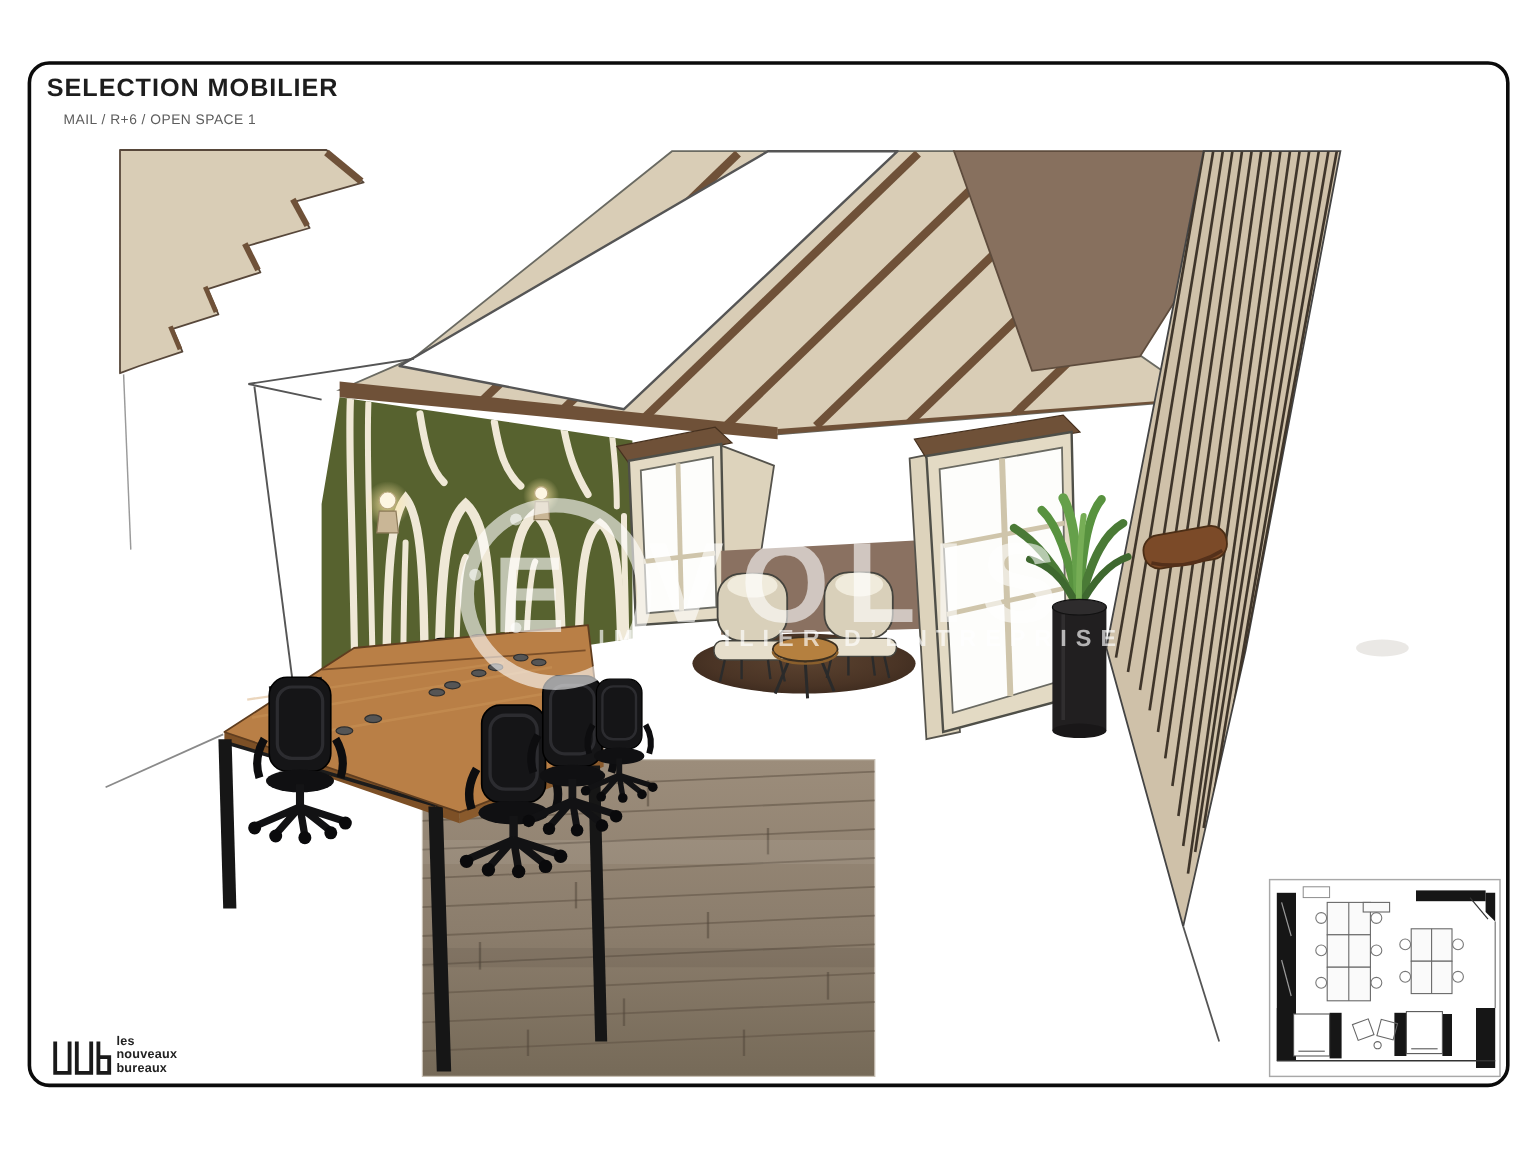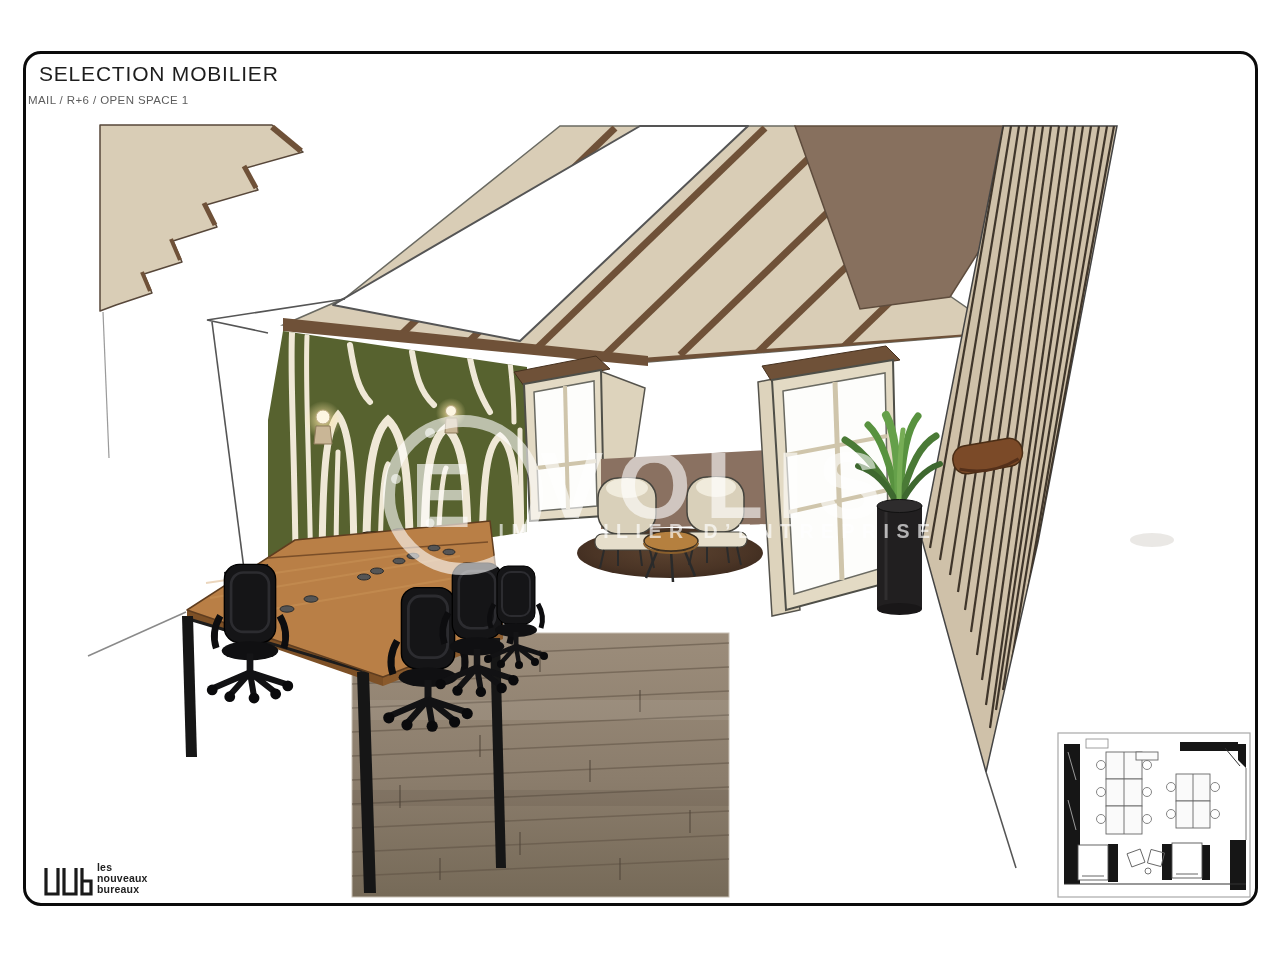--- a/index.html
+++ b/index.html
@@ -1,22 +1,22 @@
 <!DOCTYPE html>
 <html><head>
 <meta charset="utf-8">
 <style>
   html,body{margin:0;padding:0;background:#ffffff;}
   .page{position:relative;width:1280px;height:960px;background:#ffffff;overflow:hidden;
         font-family:"Liberation Sans", sans-serif;}
   .frame{position:absolute;left:23px;top:51px;width:1229px;height:849px;
          border:3.5px solid #0b0b0b;border-radius:18px;background:#ffffff;}
-  .title{position:absolute;left:39px;top:62px;font-size:21px;font-weight:normal;
+  .title{position:absolute;left:39px;top:62px;font-size:21px;font-weight:bold;
          letter-spacing:0.8px;color:#1d1d1d;}
-  .subtitle{position:absolute;left:28px;top:94px;font-size:11.5px;color:#5d5d5d;
+  .subtitle{position:absolute;left:53px;top:94px;font-size:11.5px;color:#5d5d5d;
             letter-spacing:0.4px;}
   svg.scene{position:absolute;left:0;top:0;width:1280px;height:960px;}
   .wm-big{font-weight:bold;fill:#ffffff;fill-opacity:0.60;letter-spacing:14px;}
   .wm-tag{font-weight:600;fill:#ffffff;fill-opacity:0.66;letter-spacing:7.5px;}
   .wm-e{font-weight:bold;fill:#ffffff;fill-opacity:0.62;}
   .lnb-text{fill:#222222;font-size:10.5px;font-weight:bold;letter-spacing:0.2px;}
 </style>
 </head>
 <body>
 

